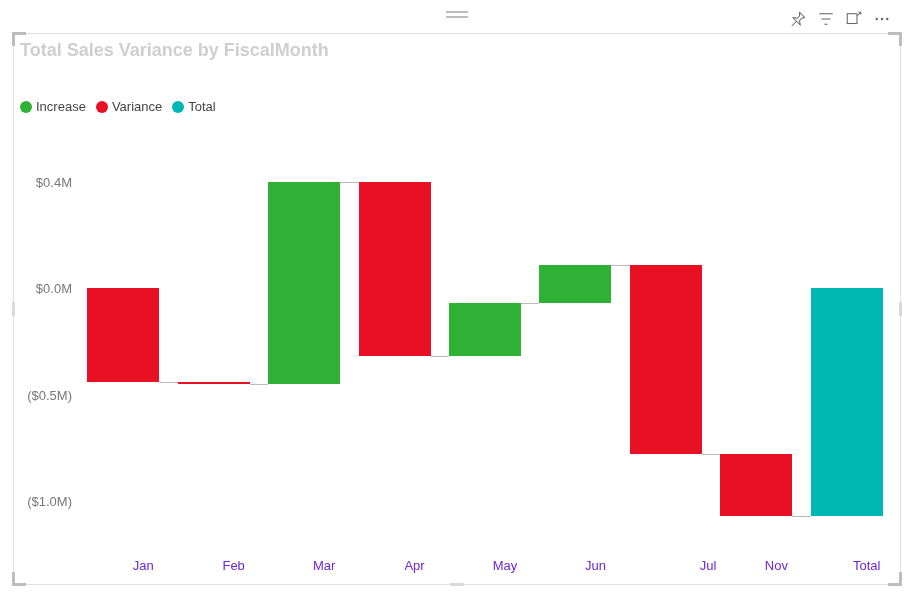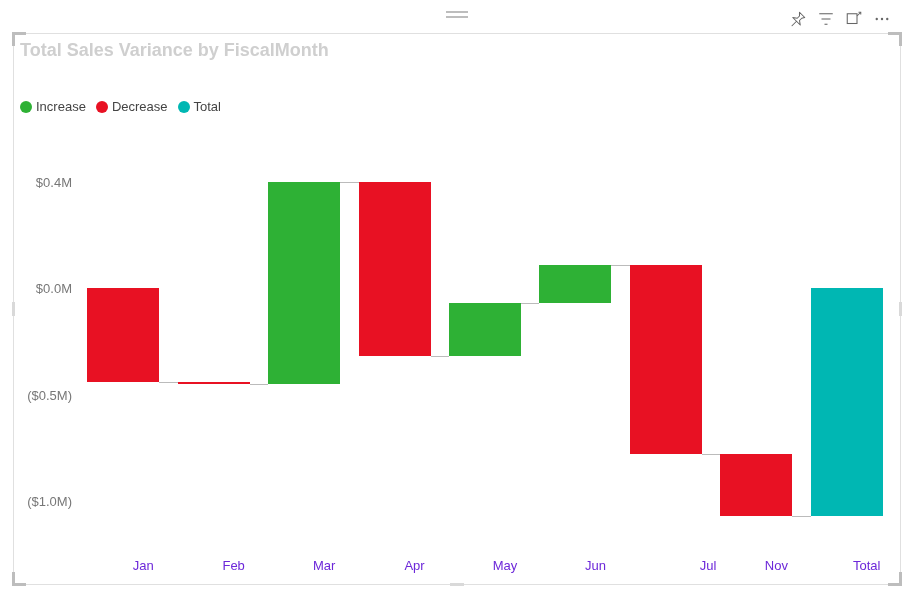--- a/index.html
+++ b/index.html
@@ -190,21 +190,21 @@
 
   <div class="title">Total Sales Variance by FiscalMonth</div>
 
   <div class="legend">
     <div class="item">
       <span class="swatch" style="background:#2EB135"></span>
       <span>Increase</span>
     </div>
     <div class="item">
       <span class="swatch" style="background:#E81123"></span>
-      <span>Decrease</span>
+      <span>Variance</span>
     </div>
     <div class="item">
       <span class="swatch" style="background:#00B7B3"></span>
       <span>Total</span>
     </div>
   </div>
 
   <div class="plot">
     <div id="ylabels">
         <div class="ytick" style="top: 53.125px;">$0.4M</div>

